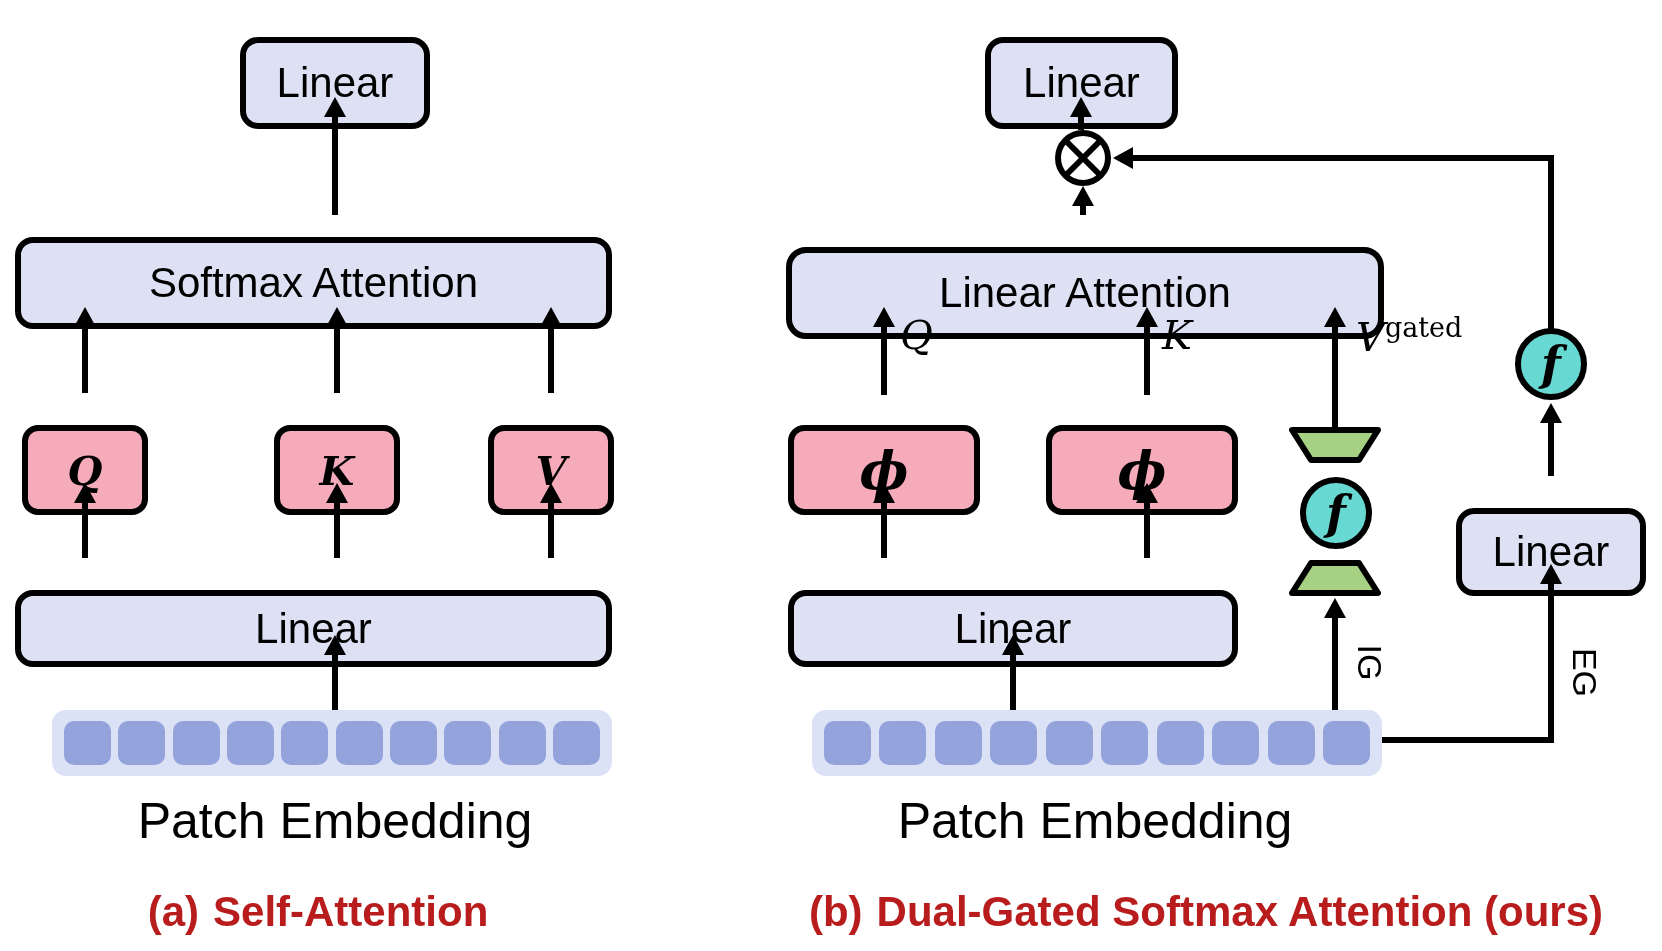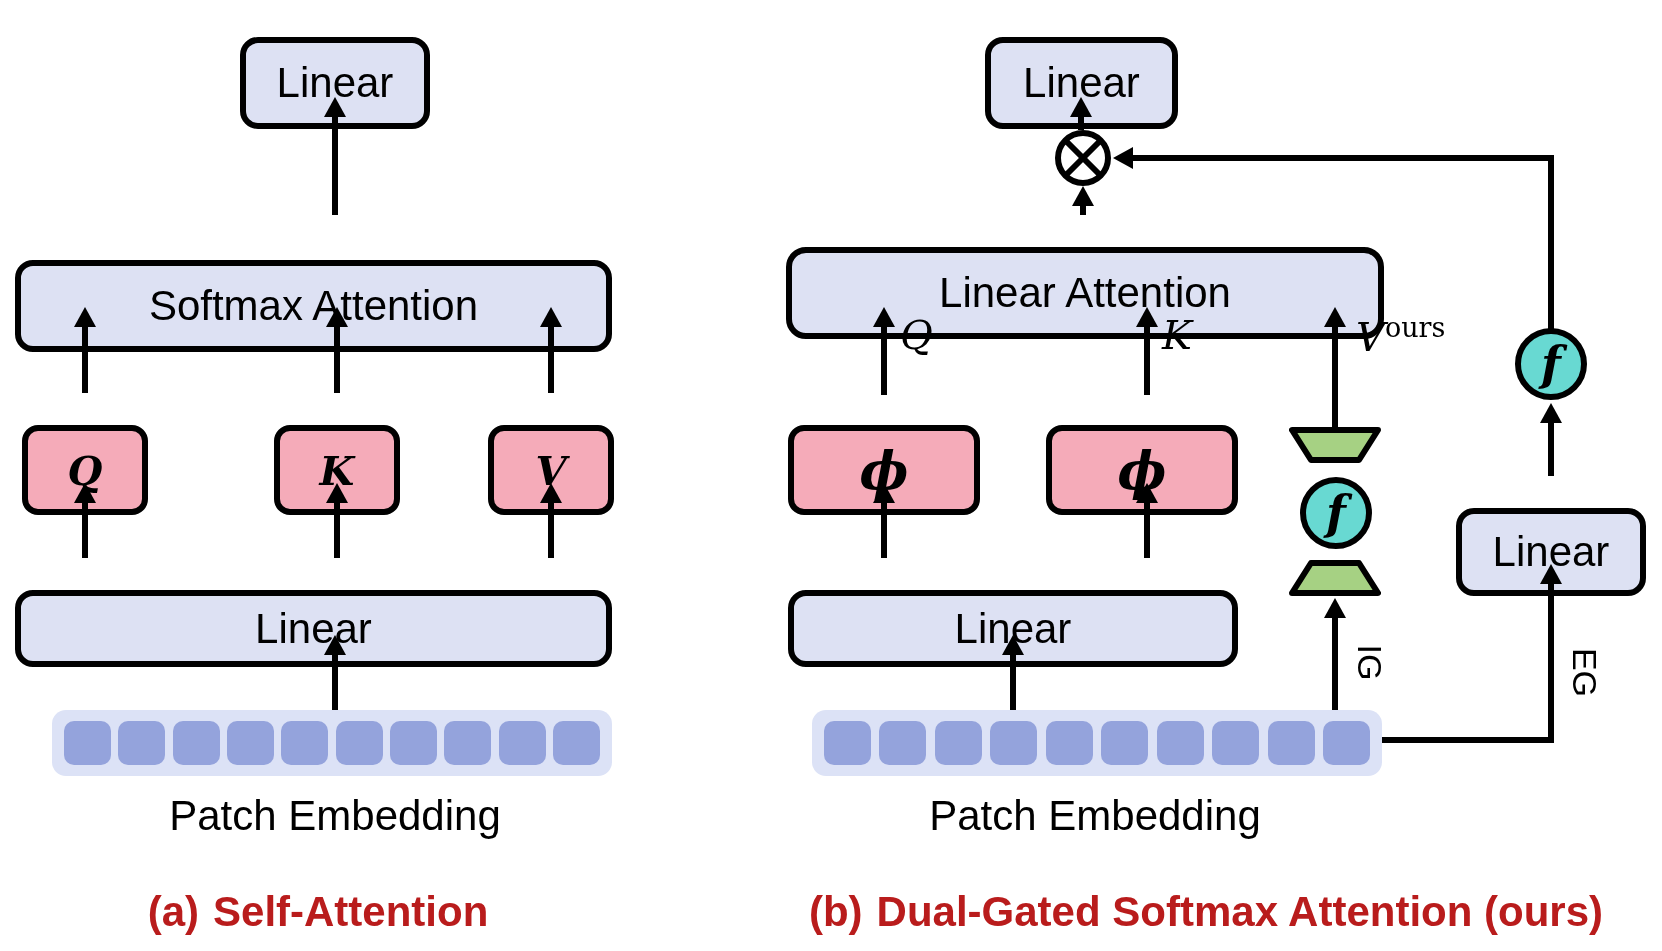--- a/index.html
+++ b/index.html
@@ -13,21 +13,21 @@
   .pink{background:#f5abb9;border-radius:16px;
         font-family:"DejaVu Serif","Liberation Serif",serif;font-style:italic;font-weight:bold;}
   .lav{background:#dde1f3;}
 
   
   .patchbar{position:absolute;box-sizing:border-box;background:#dce2f6;border-radius:14px;
             display:flex;align-items:center;justify-content:space-between;padding:0 12px;}
   .psq{width:47px;height:44px;background:#94a3dc;border-radius:10px;flex:0 0 auto;}
 
   
-  .lbl{position:absolute;transform:translateX(-50%);white-space:nowrap;font-size:42px;color:#000;}
+  .lbl{position:absolute;transform:translateX(-50%);white-space:nowrap;font-size:50px;color:#000;}
   .caption{position:absolute;transform:translateX(-50%);white-space:nowrap;
            font-size:42px;font-weight:bold;color:#b91c1c;}
   .caption .pfx{margin-right:14px;}
   .mathlbl{position:absolute;font-family:"DejaVu Serif","Liberation Serif",serif;
            font-style:italic;font-size:40px;color:#000;white-space:nowrap;}
   .mathlbl sup{font-style:normal;font-size:27px;vertical-align:super;letter-spacing:0;}
   .gate-lbl{position:absolute;font-size:34px;color:#000;transform:rotate(90deg);
             transform-origin:center center;white-space:nowrap;}
 
   
@@ -52,21 +52,21 @@
 </style>
 </head>
 <body>
 
 <div id="stage">
 
   <div class="box lav" style="left:240px;top:5px;width:190px;height:92px;">
     <span>Linear</span>
   </div>
 
-  <div class="box lav" style="left:15px;top:228px;width:597px;height:92px;">
+  <div class="box lav" style="left:15px;top:205px;width:597px;height:92px;">
     <span>Softmax Attention</span>
   </div>
 
   <div class="box pink" style="left:22px;top:393px;width:126px;height:90px;font-size:40px;">
     <span>Q</span>
   </div>
   <div class="box pink" style="left:274px;top:393px;width:126px;height:90px;font-size:40px;">
     <span>K</span>
   </div>
   <div class="box pink" style="left:488px;top:393px;width:126px;height:90px;font-size:40px;">
@@ -138,21 +138,21 @@
     <line x1="14" y1="14" x2="46" y2="46" stroke="#000" stroke-width="6"></line>
     <line x1="46" y1="14" x2="14" y2="46" stroke="#000" stroke-width="6"></line>
   </svg>
 
   <div class="box lav" style="left:786px;top:215px;width:598px;height:92px;border-radius:20px;">
     <span>Linear Attention</span>
   </div>
 
   <div class="mathlbl" style="left:900px;top:312px;">Q</div>
   <div class="mathlbl" style="left:1162px;top:312px;">K</div>
-  <div class="mathlbl" style="left:1356px;top:312px;"><span>V</span><sup>ours</sup></div>
+  <div class="mathlbl" style="left:1356px;top:312px;"><span>V</span><sup>gated</sup></div>
 
   <div class="box pink" style="left:788px;top:393px;width:192px;height:90px;font-size:52px;">
     <span>ϕ</span>
   </div>
   <div class="box pink" style="left:1046px;top:393px;width:192px;height:90px;font-size:52px;">
     <span>ϕ</span>
   </div>
 
   <svg class="trap" style="left:1289px;top:427px;" width="92" height="36" viewBox="0 0 92 36">
     <polygon points="3,3 89,3 70,33 22,33" fill="#a6d183" stroke="#000" stroke-width="6" stroke-linejoin="round"></polygon>

